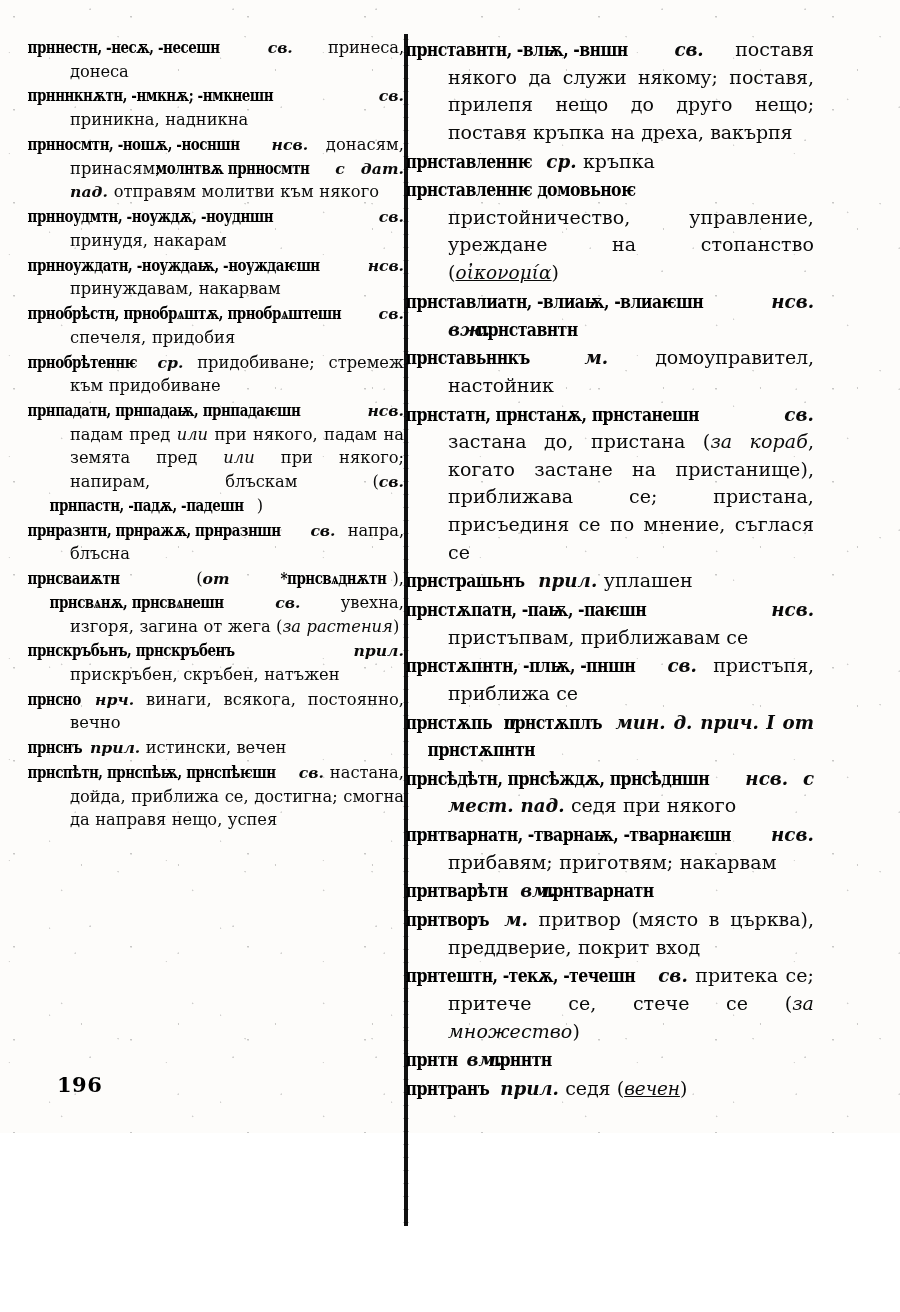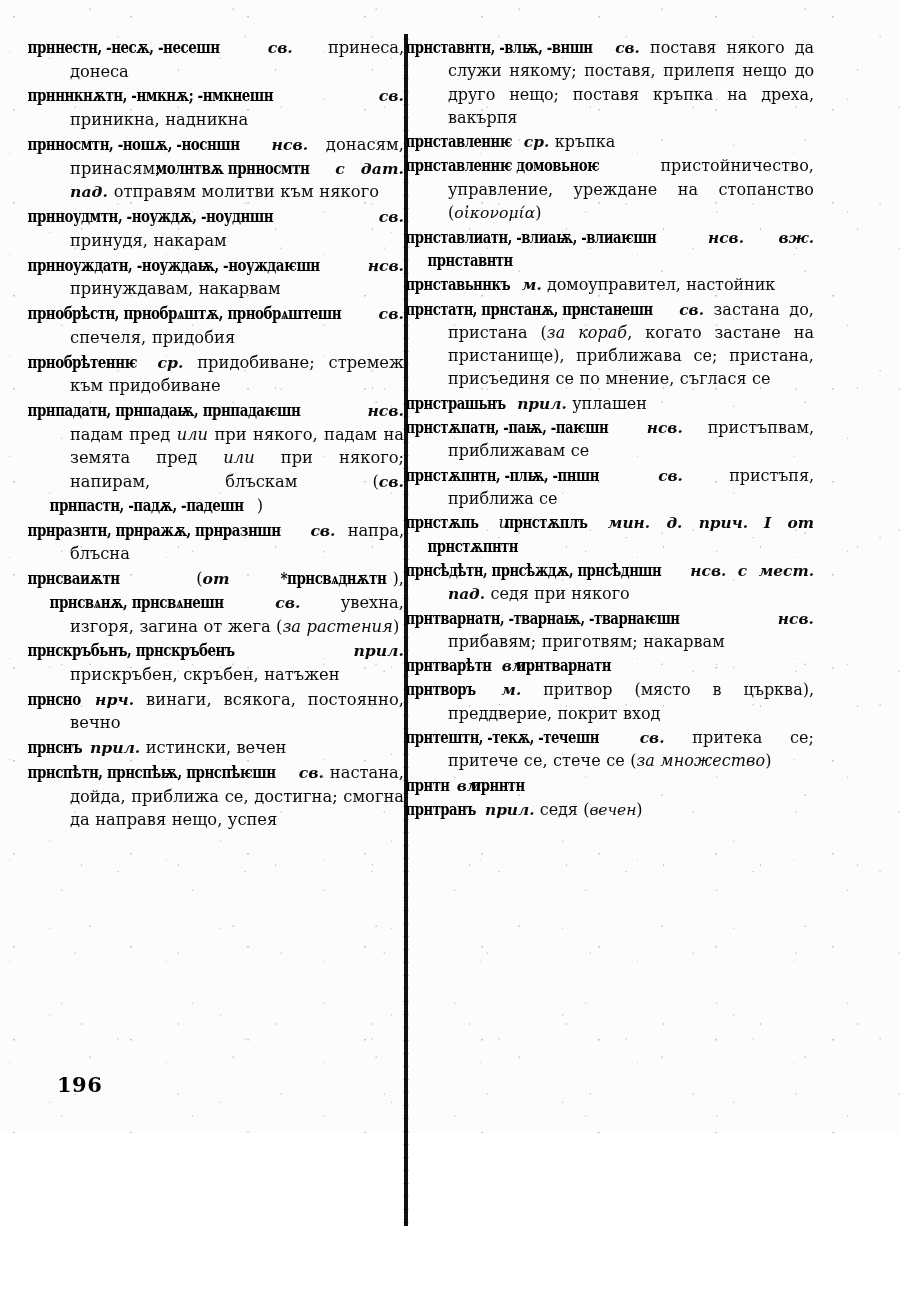--- a/index.html
+++ b/index.html
@@ -80,21 +80,21 @@
     padding: 0;
     text-indent: -22px;
     padding-left: 22px;
     font-size: 16.3px;
     line-height: 1.455;
     text-align: justify;
     text-align-last: left;
     word-spacing: .02em;
     -webkit-font-smoothing: none;
   }
-  .col-right .entry { font-size: 16px; }
+  .col-right .entry { font-size: 19px; }
 
   
   .hw {
     font-family: "DejaVu Serif", serif;
     font-weight: 700;
     font-stretch: condensed;
     letter-spacing: -0.035em;
     font-size: .99em;
     transform: scaleX(.93);
     display: inline-block;
@@ -106,20 +106,21 @@
     font-weight: 700;
     font-size: .96em;
   }
   .it {            
     font-style: italic;
   }
   .grk {
     font-family: "DejaVu Serif", serif;
     font-style: italic;
     font-size: .97em;
+    text-decoration: underline;
   }
   .pn {
     position: absolute;
     left: 50px;
     bottom: 36px;
     font-family: "DejaVu Serif", serif;
     font-weight: 700;
     font-size: 21px;
     letter-spacing: .5px;
     filter: contrast(1.4);

